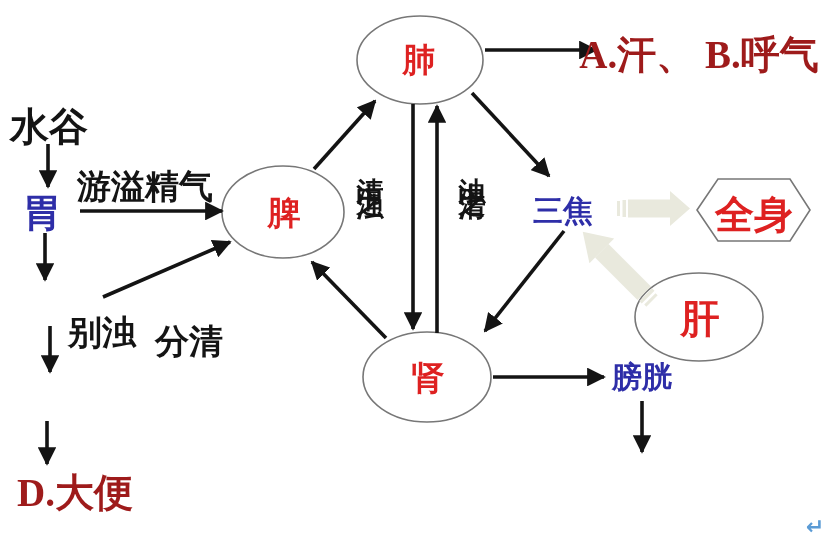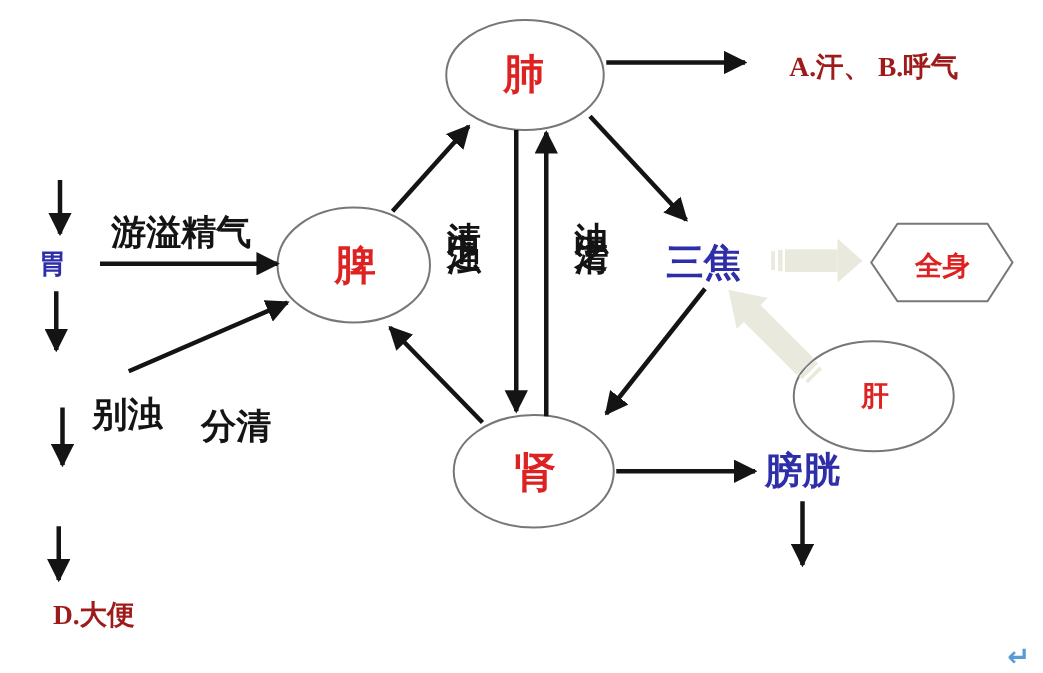--- a/index.html
+++ b/index.html
@@ -9,24 +9,24 @@
   }
   .layer{position:absolute;left:0;top:0;}
   .label{
     position:absolute;white-space:nowrap;line-height:1;
     transform:translate(-50%,-50%);font-weight:700;
   }
   .black{color:#141414;}
   .blue{color:#2E2EA8;}
   .red{color:#DE2121;}
   .darkred{color:#9E1B1B;font-family:"Liberation Serif","DejaVu Serif",serif;}
-  .sz31{font-size:22px;}
+  .sz31{font-size:39px;}
   .sz33{font-size:33px;}
   .sz30{font-size:30px;}
-  .sz27{font-size:28px;}
+  .sz27{font-size:34px;}
   .vertical{
     position:absolute;writing-mode:vertical-rl;text-orientation:upright;
     font-weight:700;font-size:27px;line-height:1;letter-spacing:5px;color:#141414;
   }
   .return-icon{
     position:absolute;transform:translate(-50%,-50%);
     color:#5B9BD5;font-size:22px;font-weight:700;
   }
 </style>
 </head>
@@ -72,20 +72,21 @@
       <line x1="413" y1="104" x2="413" y2="329" marker-end="url(#ah)"></line>
       <line x1="437" y1="333" x2="437" y2="106" marker-end="url(#ah)"></line>
       <line x1="485" y1="50" x2="596" y2="50" marker-end="url(#ah)"></line>
       <line x1="472" y1="93" x2="549" y2="176" marker-end="url(#ah)"></line>
       <line x1="564" y1="231" x2="485" y2="331" marker-end="url(#ah)"></line>
       <line x1="493" y1="377" x2="604" y2="377" marker-end="url(#ah)"></line>
       <line x1="642" y1="401" x2="642" y2="452" marker-end="url(#ah)"></line>
     </g>
   </svg>
 
+  <div class="label black sz31" style="left:49px;top:126px;">水谷</div>
   <div class="label blue sz31" style="left:42px;top:212px;">胃</div>
   <div class="label red sz33" style="left:284px;top:212px;">脾</div>
   <div class="label red sz33" style="left:419px;top:59px;">肺</div>
   <div class="label red sz33" style="left:428px;top:377px;">肾</div>
   <div class="label blue sz30" style="left:563px;top:211px;">三焦</div>
   <div class="label red sz31" style="left:700px;top:318px;">肝</div>
   <div class="label blue sz30" style="left:642px;top:377px;">膀胱</div>
   <div class="label red sz31" style="left:754px;top:214px;">全身</div>
 
   <div class="label black sz27" style="left:145px;top:186px;">游溢精气</div>

